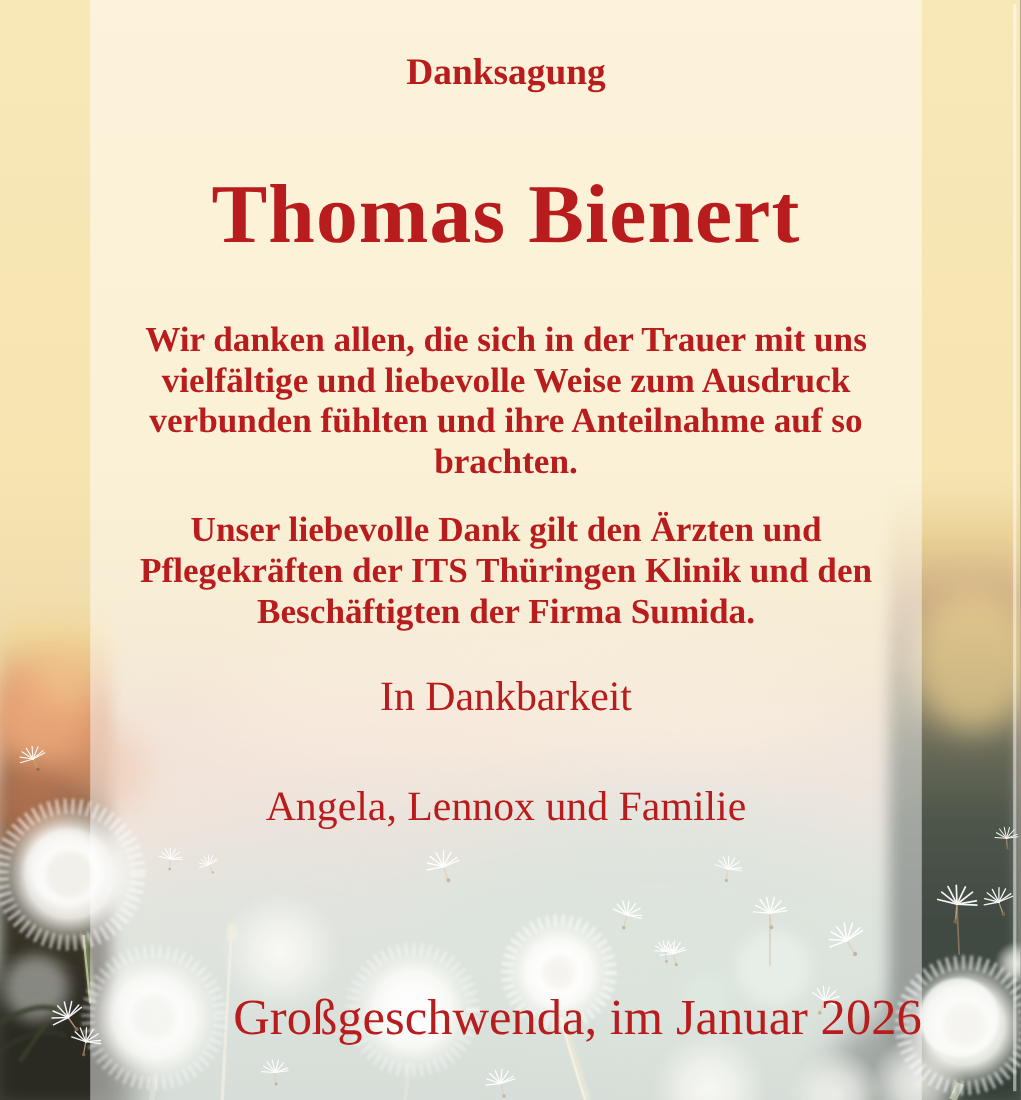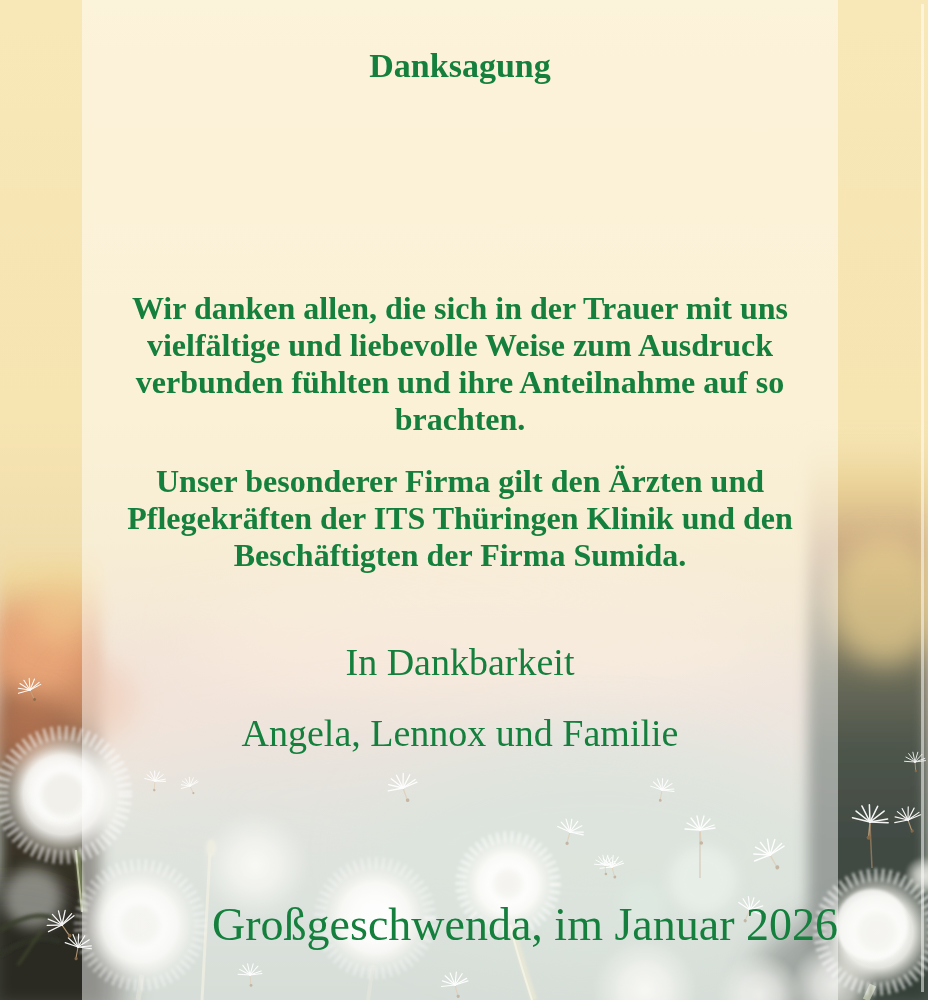--- a/index.html
+++ b/index.html
@@ -3,41 +3,41 @@
 <meta charset="utf-8">
 <style>
   html,body{margin:0;padding:0;background:#ffffff;}
   .card{
     position:relative;
     width:928px;height:1000px;
     overflow:hidden;
     background:#f8e8b8;
     box-shadow: inset 0 0 0 4px #181613, inset 0 -8px 0 #181613;
     font-family:"Liberation Serif","DejaVu Serif",serif;
-    color:#15803d;
+    color:#b91c1c;
   }
   .photo{position:absolute;inset:0;width:100%;height:100%;display:block;}
   .overlay{
     position:absolute;top:0;bottom:0;left:82px;width:756px;
     background:rgba(255,255,255,0.48);
     pointer-events:none;
   }
   .edge-highlight{
     position:absolute;top:4px;bottom:8px;right:4px;width:3px;
     background:rgba(255,255,255,0.5);
   }
   .content{position:absolute;inset:0;text-align:center;}
   .content > div, .content > h1{position:absolute;left:82px;width:756px;margin:0;}
   .line{white-space:nowrap;}
   .title{top:46px;font-size:34px;font-weight:bold;line-height:40px;}
   .name{top:152px;font-size:76px;font-weight:bold;line-height:86px;letter-spacing:1px;}
   .para{font-size:32px;line-height:37px;font-weight:bold;}
   .p1{top:290px;}
   .p2{top:463px;}
-  .closing{top:641px;font-size:38px;line-height:42px;}
+  .closing{top:612px;font-size:38px;line-height:42px;}
   .family{top:712px;font-size:38px;line-height:42px;font-weight:normal;}
   .placedate{top:904px;font-size:46px;line-height:42px;text-align:right;}
 </style>
 </head>
 <body>
 
 <div class="card">
 
   <svg class="photo" viewBox="0 0 928 1000" preserveAspectRatio="none" aria-hidden="true">
     <defs>
@@ -213,30 +213,31 @@
     <use href="#seed" transform="translate(30 690) rotate(-20) scale(0.8)"></use>
     <use href="#seed" transform="translate(915 762) scale(0.7)"></use>
   </svg>
 
   <div class="overlay"></div>
   <div class="edge-highlight"></div>
 
   <div class="content">
     <div class="title">Danksagung</div>
 
+    <h1 class="name">Thomas Bienert</h1>
 
     <div class="para p1">
       <div class="line">Wir danken allen, die sich in der Trauer mit uns</div>
       <div class="line">vielfältige und liebevolle Weise zum Ausdruck</div>
       <div class="line">verbunden fühlten und ihre Anteilnahme auf so</div>
       <div class="line">brachten.</div>
     </div>
 
     <div class="para p2">
-      <div class="line">Unser besonderer Firma gilt den Ärzten und</div>
+      <div class="line">Unser liebevolle Dank gilt den Ärzten und</div>
       <div class="line">Pflegekräften der ITS Thüringen Klinik und den</div>
       <div class="line">Beschäftigten der Firma Sumida.</div>
     </div>
 
     <div class="closing">In Dankbarkeit</div>
 
     <div class="family">Angela, Lennox und Familie</div>
 
     <div class="placedate">Großgeschwenda, im Januar 2026</div>
   </div>

